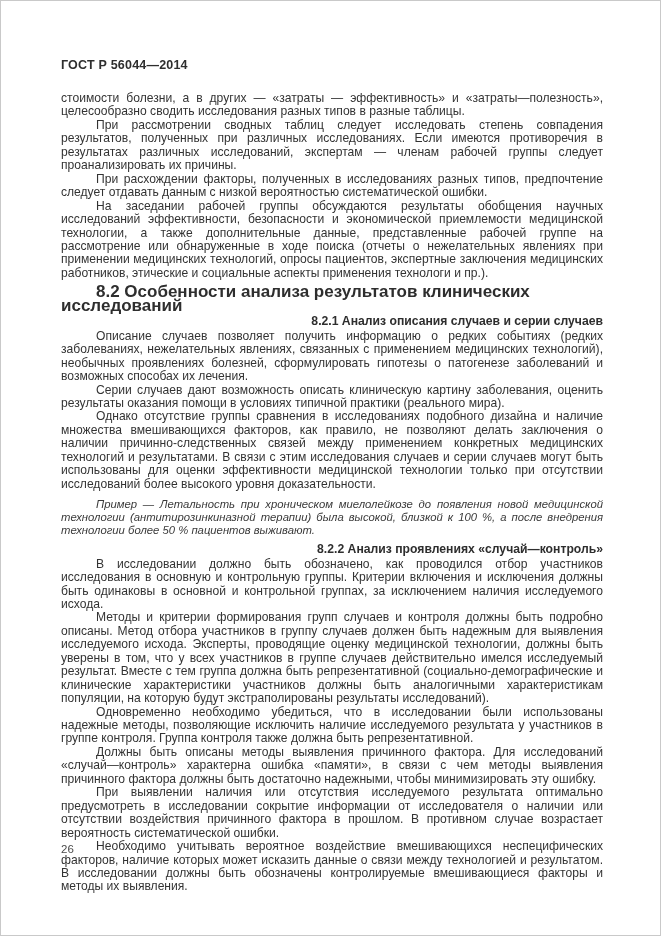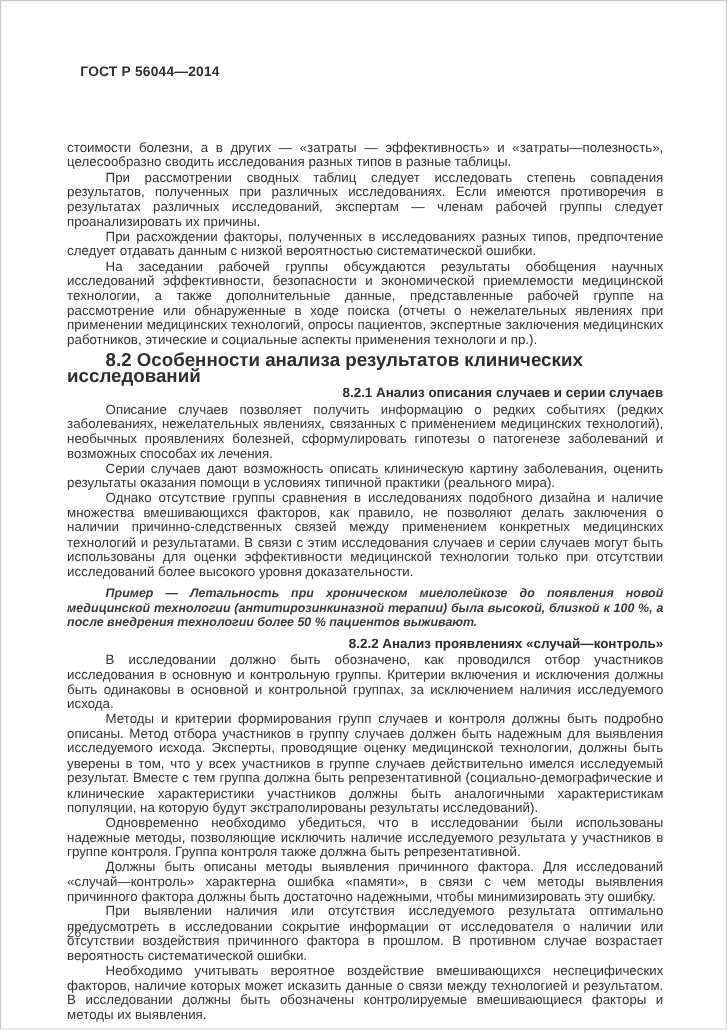--- a/index.html
+++ b/index.html
@@ -15,31 +15,29 @@
     color: #333333;
   }
   .doc-header {
     position: absolute;
     left: 60px;
     top: 57px;
     font-size: 12.5px;
     font-weight: bold;
     color: #2e2e2e;
     letter-spacing: 0.2px;
-    margin-left: 12px;
   }
   .content {
     position: absolute;
     left: 60px;
     top: 91px;
     width: 542px;
     font-size: 12.1px;
     line-height: 13.45px;
     text-align: justify;
-    margin-top: 36px;
   }
   .content p.body {
     text-indent: 35px;
     margin: 0;
   }
   .content p.body.no-indent {
     text-indent: 0;
   }
   .content .h2 {
     font-size: 17px;
@@ -52,21 +50,21 @@
   .content .h3 {
     font-size: 12.2px;
     font-weight: bold;
     text-indent: 35px;
     text-align: right;
     margin: 0 0 1px 0;
     color: #2e2e2e;
   }
   .content .example {
     font-style: italic;
-    font-weight: 700;
+    font-weight: 400;
     font-size: 11.3px;
     line-height: 13px;
     text-indent: 35px;
     margin: 7px 0 6px 0;
     color: #3a3a3a;
   }
   .page-number {
     position: absolute;
     left: 60px;
     top: 842px;

